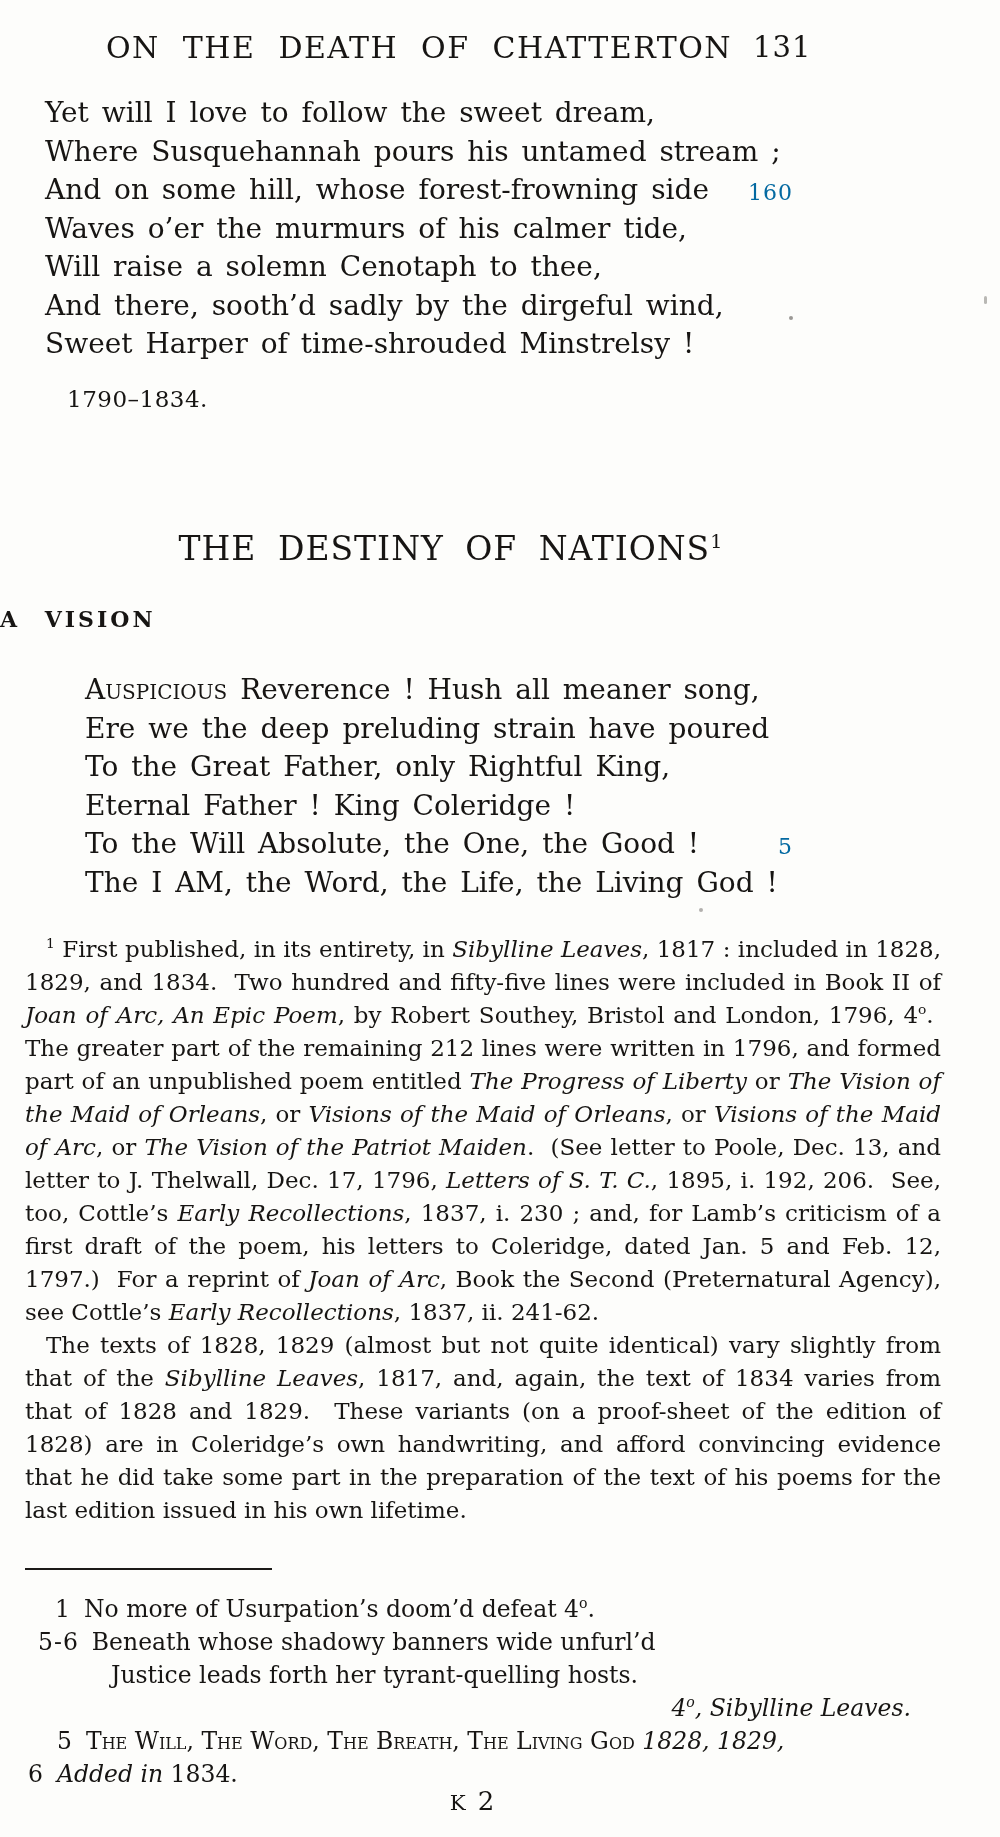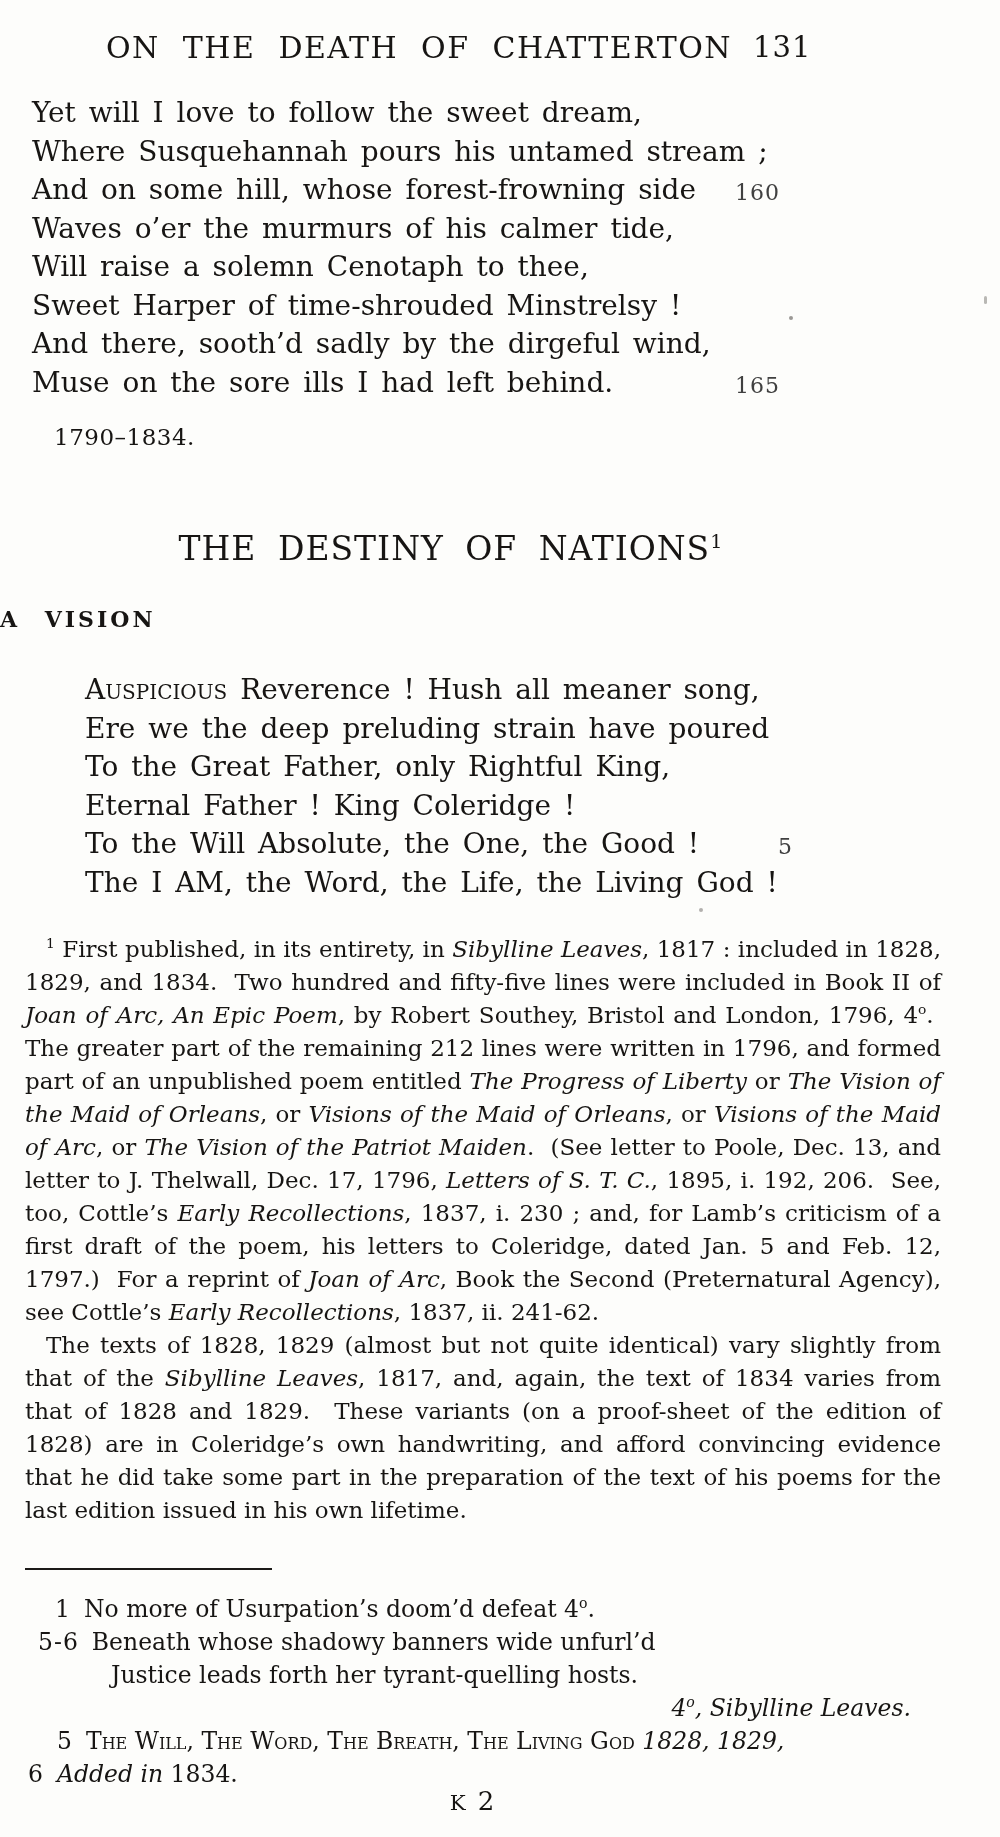--- a/index.html
+++ b/index.html
@@ -11,26 +11,26 @@
   }
   
   .running-header{position:absolute;top:30px;left:0;width:1000px;height:42px;}
   .rh-title{
     position:absolute;left:419px;transform:translateX(-50%);white-space:nowrap;
     font-size:30px;letter-spacing:1.5px;word-spacing:12px;font-weight:500;
   }
   .rh-page{position:absolute;left:753px;font-size:29px;letter-spacing:1px;}
   
   .poem{position:absolute;font-size:28px;line-height:38.5px;word-spacing:4px;}
-  .poem-chatterton{top:94px;left:32px;width:748px;}
+  .poem-chatterton{top:94px;left:45px;width:748px;}
   .poem-destiny{top:671px;left:85px;width:708px;}
   .pline{position:relative;white-space:nowrap;}
   .lnum{
     position:absolute;right:0;top:3px;font-size:22px;letter-spacing:1px;
-    font-feature-settings:"onum" 1;color:#404040;
+    font-feature-settings:"onum" 1;color:#0369a1;
   }
   .poem-date{margin-top:16px;margin-left:22px;font-size:23px;letter-spacing:.5px;}
   
   .section-title{
     position:absolute;top:529px;left:0;width:902px;text-align:center;
     font-size:33px;letter-spacing:1px;word-spacing:10px;white-space:nowrap;
   }
   .section-subtitle{
     position:absolute;top:606px;left:0;width:956px;text-align:left;
     font-size:22px;font-weight:600;letter-spacing:3px;word-spacing:14px;
@@ -97,30 +97,26 @@
     </div>
     <div class="pline">
       <span>Waves o’er the murmurs of his calmer tide,</span>
       <span class="lnum"></span>
     </div>
     <div class="pline">
       <span>Will raise a solemn Cenotaph to thee,</span>
       <span class="lnum"></span>
     </div>
     <div class="pline">
-      <span>Sweet Harper of time-shrouded Minstrelsy !</span>
-      <span class="lnum"></span>
-    </div>
-    <div class="pline">
       <span>And there, sooth’d sadly by the dirgeful wind,</span>
       <span class="lnum"></span>
     </div>
     <div class="pline">
-      <span>Muse on the sore ills I had left behind.</span>
-      <span class="lnum">165</span>
+      <span>Sweet Harper of time-shrouded Minstrelsy !</span>
+      <span class="lnum"></span>
     </div>
     <div class="poem-date">1790–1834.</div>
   </div>
 
   <div class="section-title">
     <span>THE DESTINY OF NATIONS</span><span class="sup">1</span>
   </div>
   <div class="section-subtitle">A VISION</div>
 
   <div class="poem poem-destiny">

